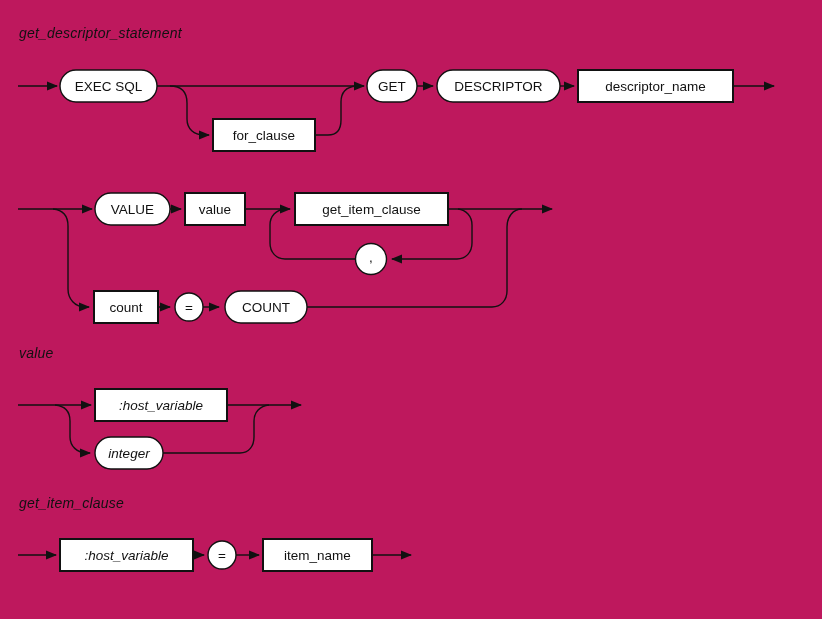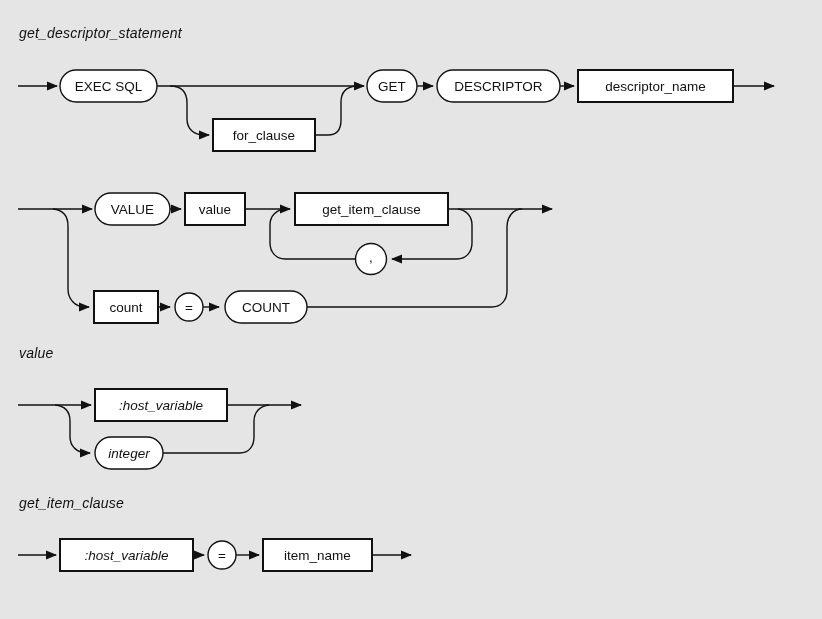--- a/index.html
+++ b/index.html
@@ -1,20 +1,20 @@
 <!DOCTYPE html>
 <html><head>
 <meta charset="utf-8">
 <style>
   html, body { margin: 0; padding: 0; background: #ffffff; }
   .screen {
     position: relative;
     width: 822px;
     height: 619px;
-    background: #e5e5e5;
+    background: #be185d;
     overflow: hidden;
     font-family: "Liberation Sans", sans-serif;
   }
   .screen svg { position: absolute; left: 0; top: 0; display: block; }
   .rail   { fill: none; stroke: #111111; stroke-width: 1.4; }
   .node-box  { fill: #ffffff; stroke: #111111; stroke-width: 2; }
   .node-oval { fill: #ffffff; stroke: #111111; stroke-width: 1.4; }
   .lbl    { font-family: "Liberation Sans", sans-serif; font-size: 13.5px; fill: #111111; text-anchor: middle; }
   .lbl-it { font-style: italic; }
   .dtitle { font-family: "Liberation Sans", sans-serif; font-size: 14px; font-style: italic; fill: #111111; letter-spacing: 0.2px; text-anchor: start; }

